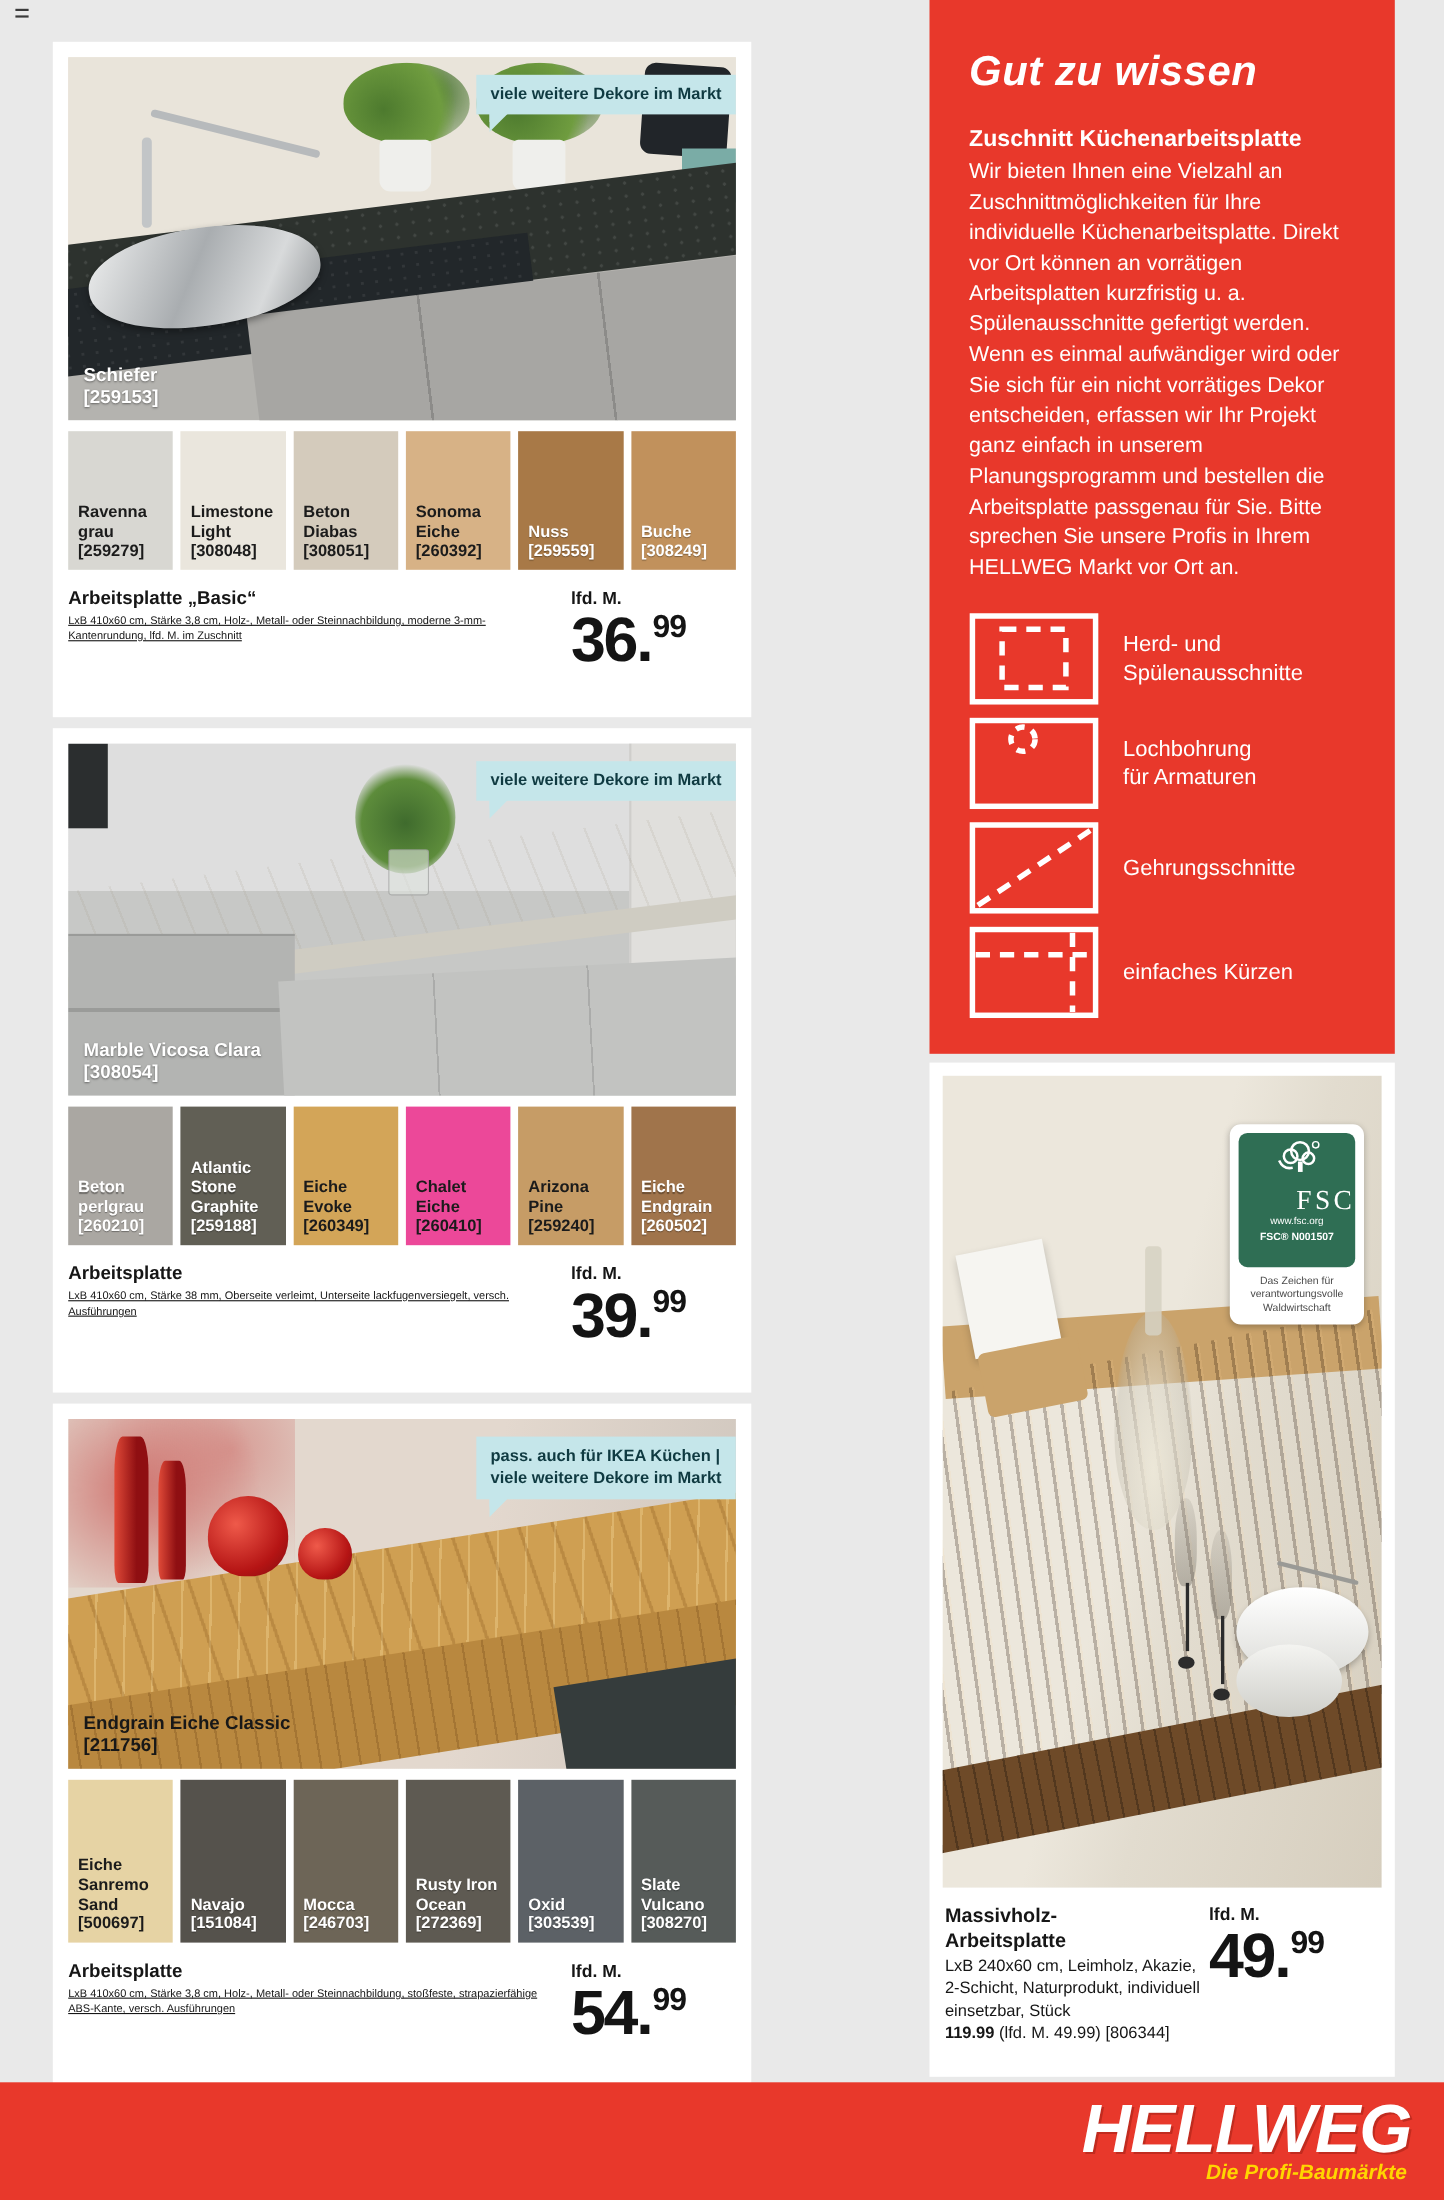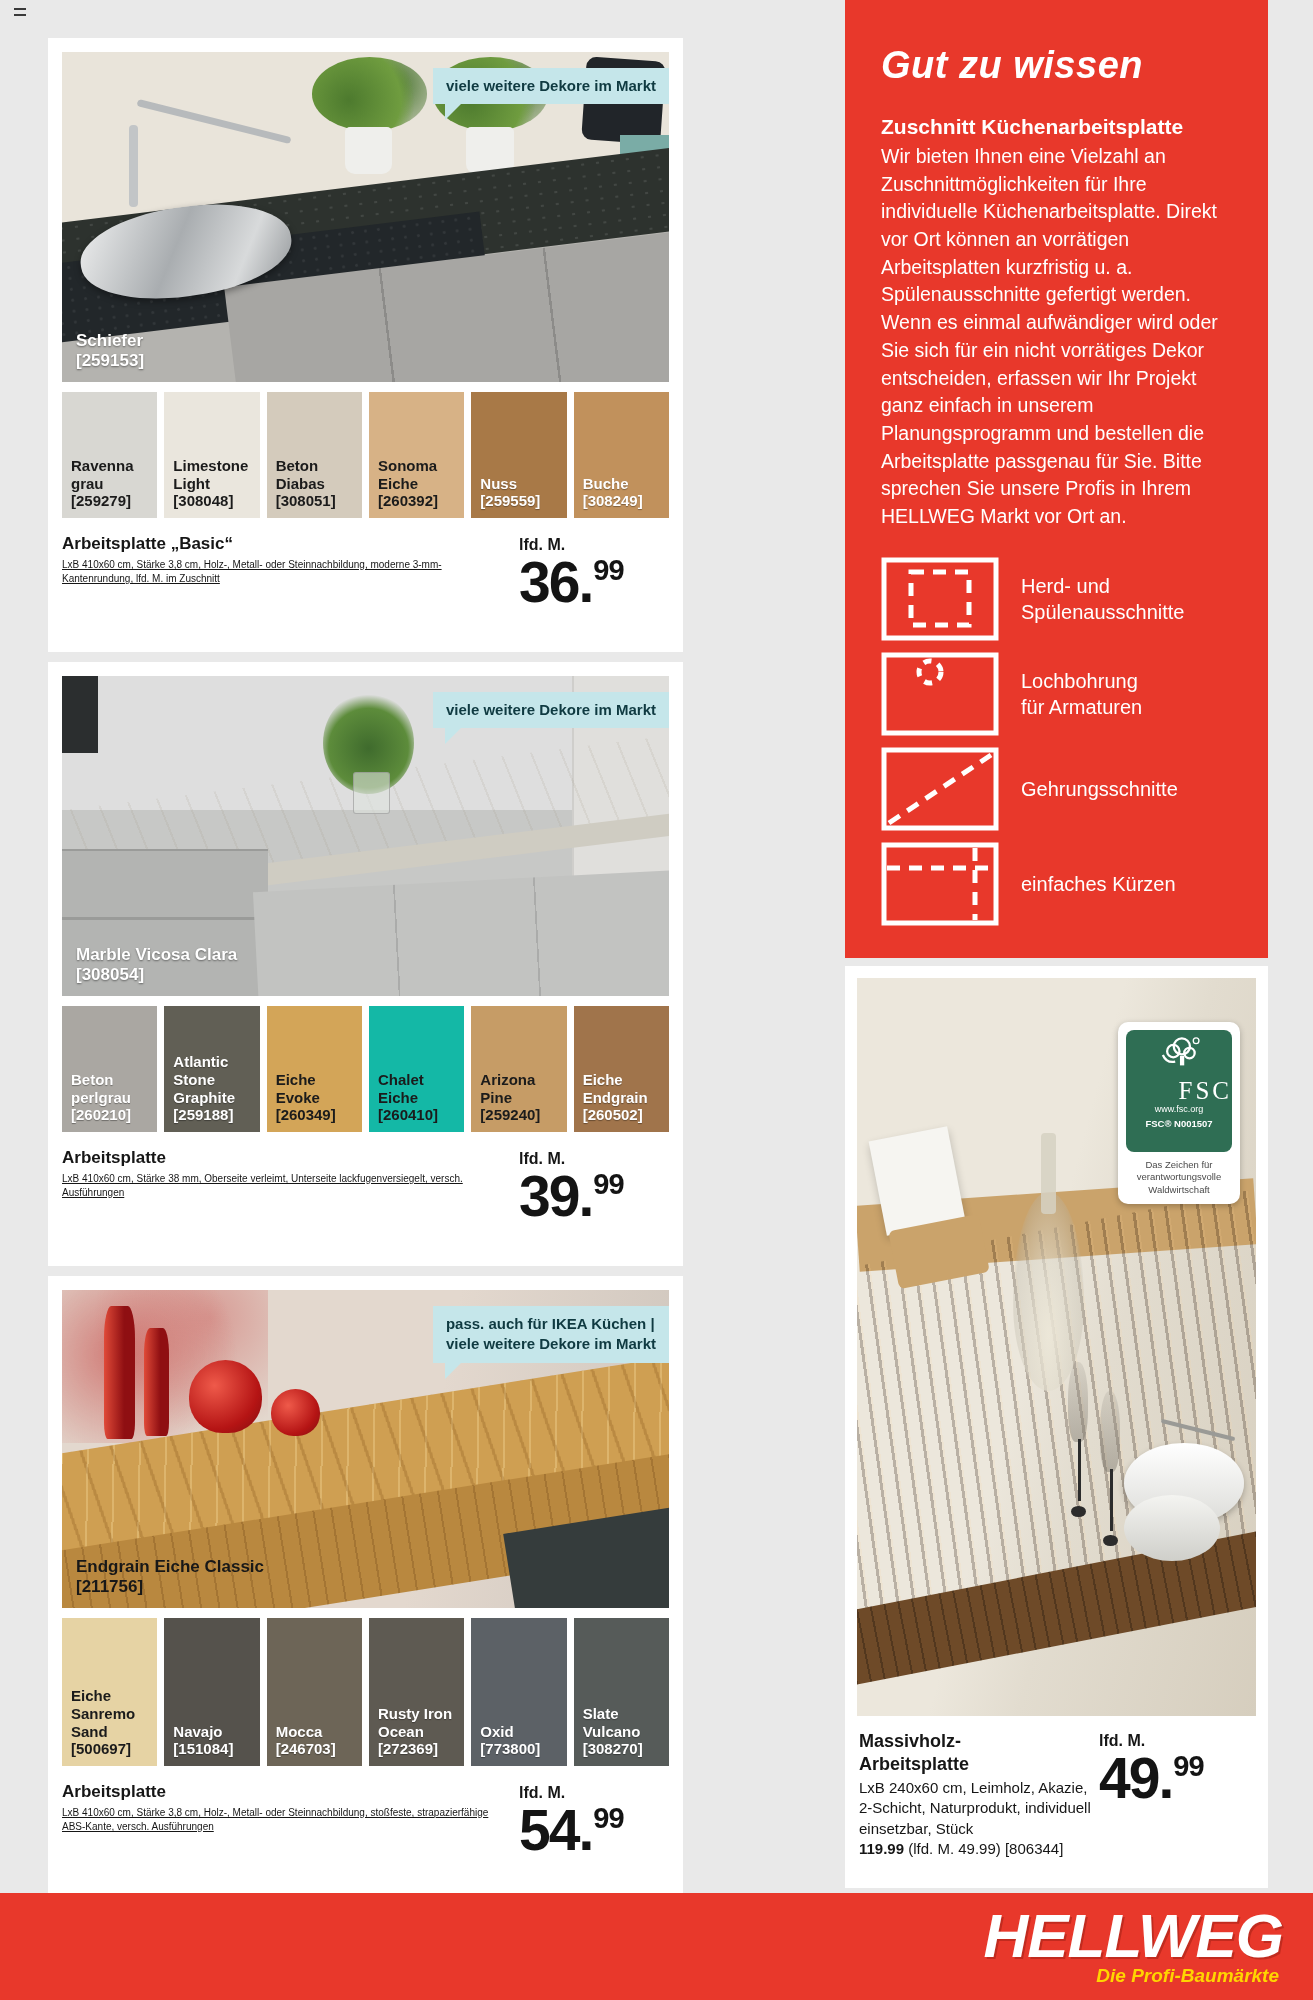--- a/index.html
+++ b/index.html
@@ -262,21 +262,21 @@
           </div>
           <div class="swatch tex-stone tone-light" style="background: rgb(97, 95, 85);">
             <div class="swatch-label">Atlantic Stone
 Graphite
 [259188]</div>
           </div>
           <div class="swatch tex-woodv tone-dark" style="background: rgb(211, 165, 88);">
             <div class="swatch-label">Eiche Evoke
 [260349]</div>
           </div>
-          <div class="swatch tex-woodv tone-dark" style="background: #14b8a6;">
+          <div class="swatch tex-woodv tone-dark" style="background: #ec4899;">
             <div class="swatch-label">Chalet Eiche
 [260410]</div>
           </div>
           <div class="swatch tex-woodv tone-dark" style="background: rgb(198, 156, 102);">
             <div class="swatch-label">Arizona Pine
 [259240]</div>
           </div>
           <div class="swatch tex-woodv tone-light" style="background: rgb(160, 116, 75);">
             <div class="swatch-label">Eiche
 Endgrain
@@ -327,21 +327,21 @@
             <div class="swatch-label">Mocca
 [246703]</div>
           </div>
           <div class="swatch tex-stone tone-light" style="background: rgb(94, 90, 82);">
             <div class="swatch-label">Rusty Iron
 Ocean
 [272369]</div>
           </div>
           <div class="swatch tex-stone tone-light" style="background: rgb(92, 97, 102);">
             <div class="swatch-label">Oxid
-[773800]</div>
+[303539]</div>
           </div>
           <div class="swatch tex-stone tone-light" style="background: rgb(86, 91, 89);">
             <div class="swatch-label">Slate Vulcano
 [308270]</div>
           </div>
         </div>
       <div class="info-row">
         <div class="desc">
           <div class="title">Arbeitsplatte</div>
           <div class="body">LxB 410x60 cm, Stärke 3,8 cm, Holz-, Metall- oder Steinnachbildung, stoßfeste, strapazierfähige ABS-Kante, versch. Ausführungen</div>

